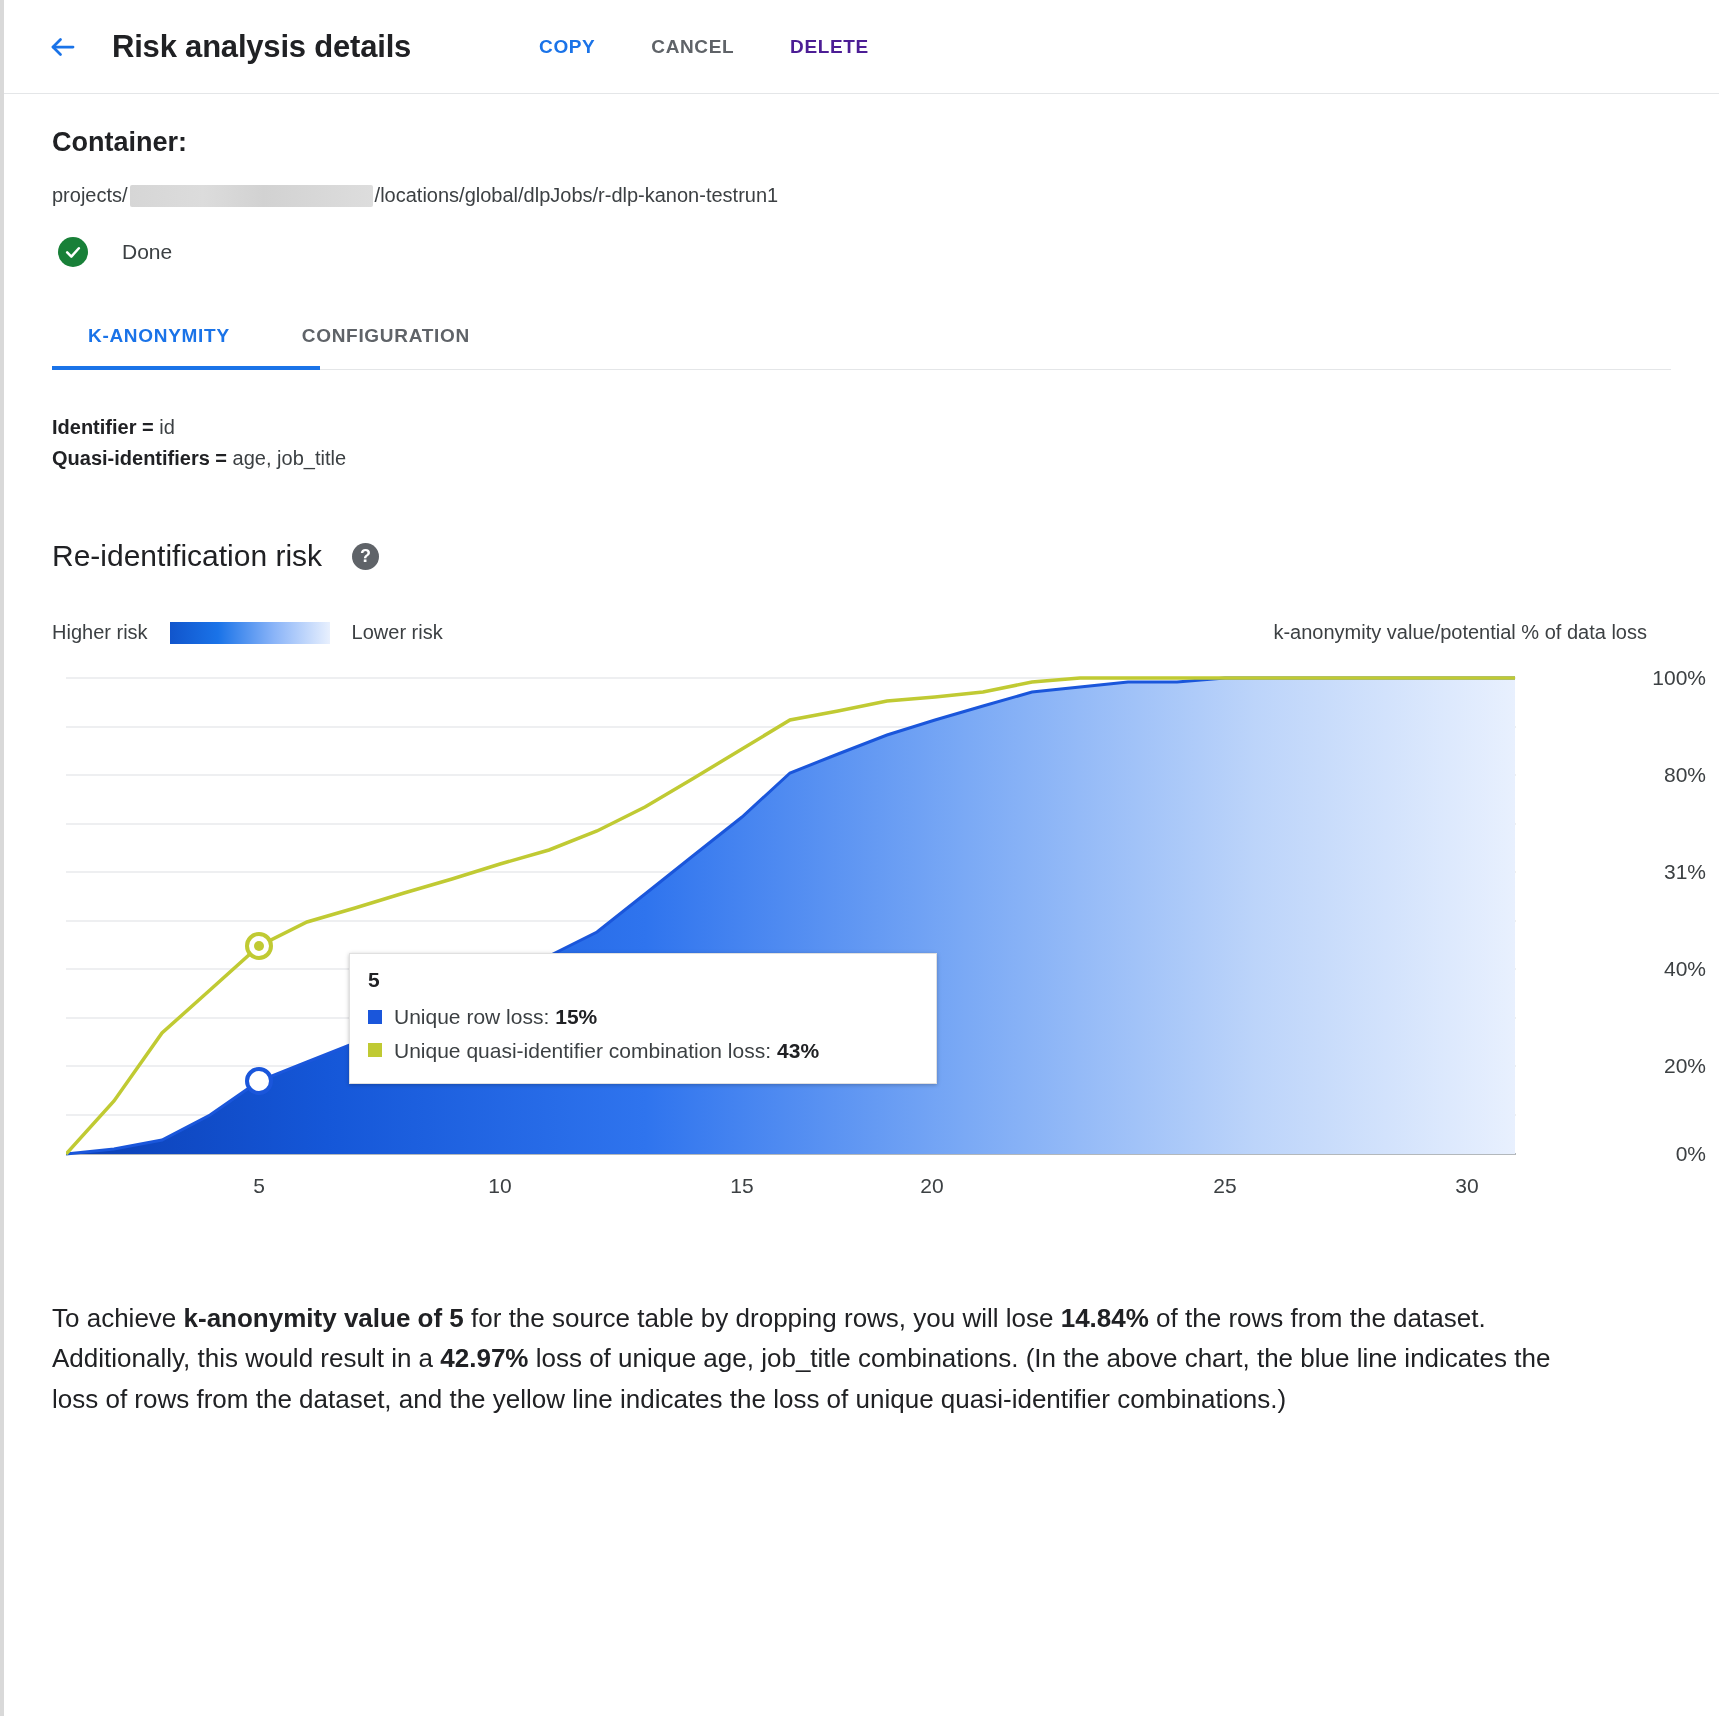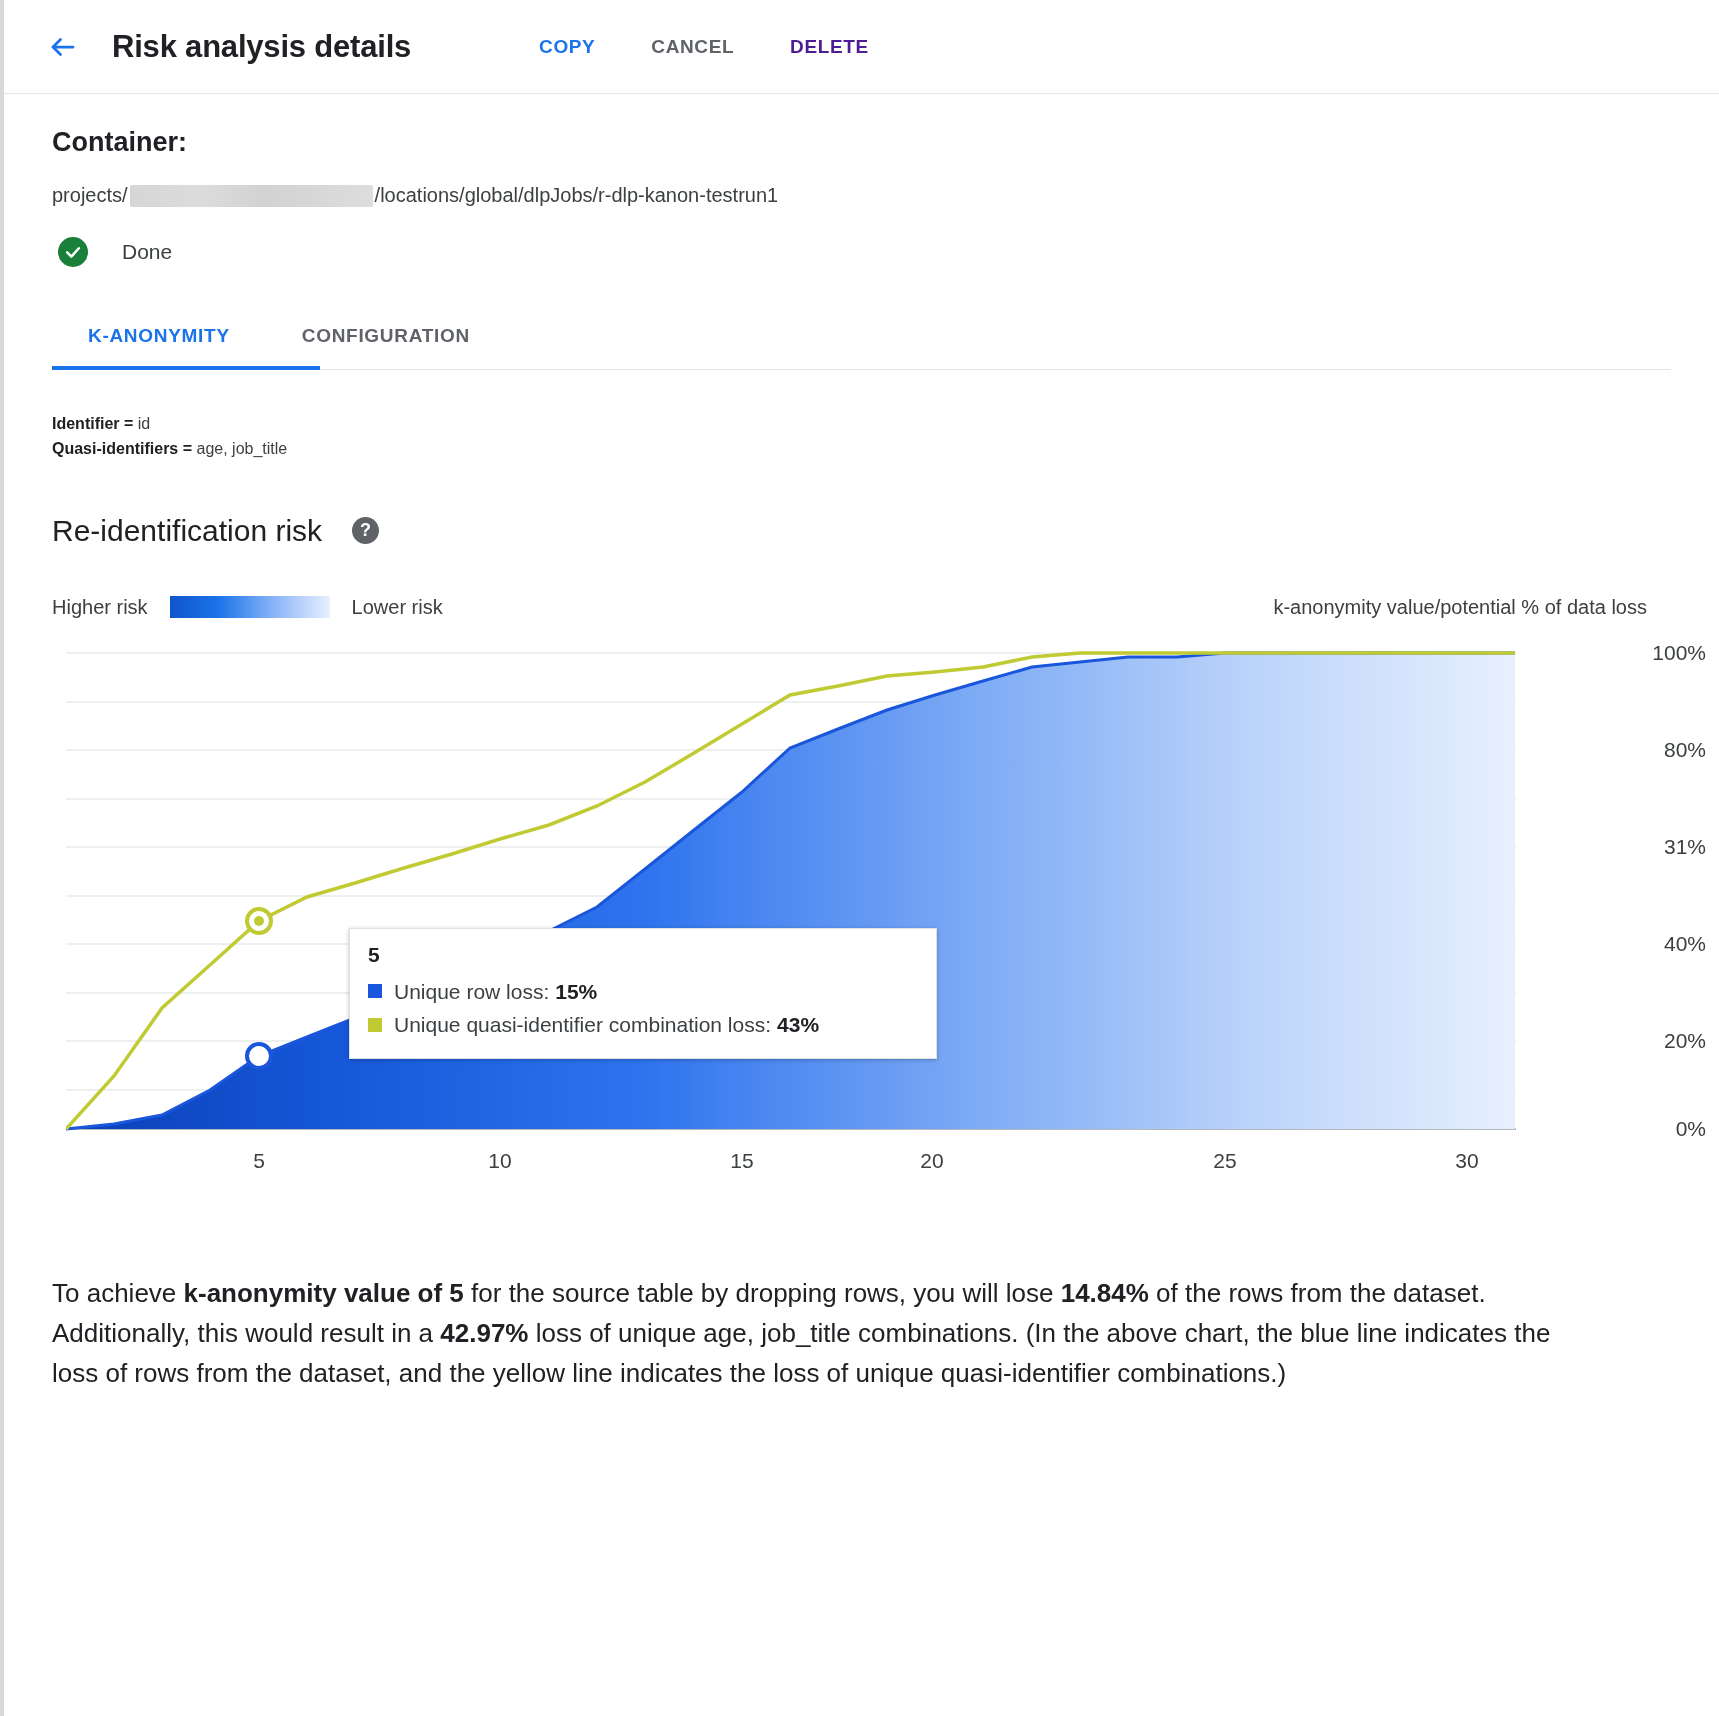--- a/index.html
+++ b/index.html
@@ -133,30 +133,30 @@
     left: 0;
     bottom: -1px;
     width: 268px;
     height: 4px;
     background: #1a73e8;
   }
 
   
   .ids { margin-top: 42px; }
   .ids div {
-    font-size: 16px;
+    font-size: 20px;
     color: #3c4043;
     line-height: 1.55;
   }
   .ids b { color: #202124; font-weight: 700; }
 
   .section-head {
     display: flex;
     align-items: center;
-    margin-top: 52px;
+    margin-top: 65px;
   }
   .section-title {
     font-size: 30px;
     color: #202124;
     font-weight: 400;
   }
   .help-icon {
     width: 27px; height: 27px;
     border-radius: 50%;
     background: #5f6368;

